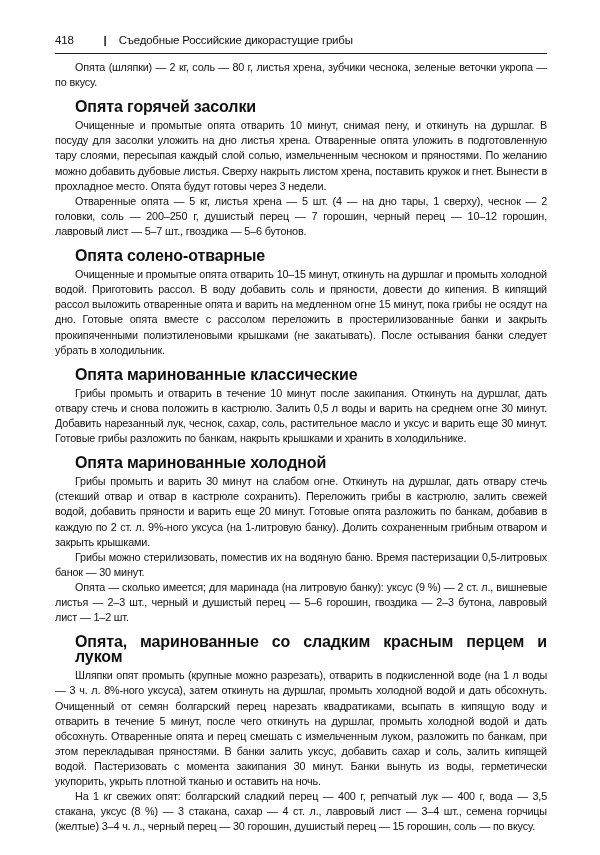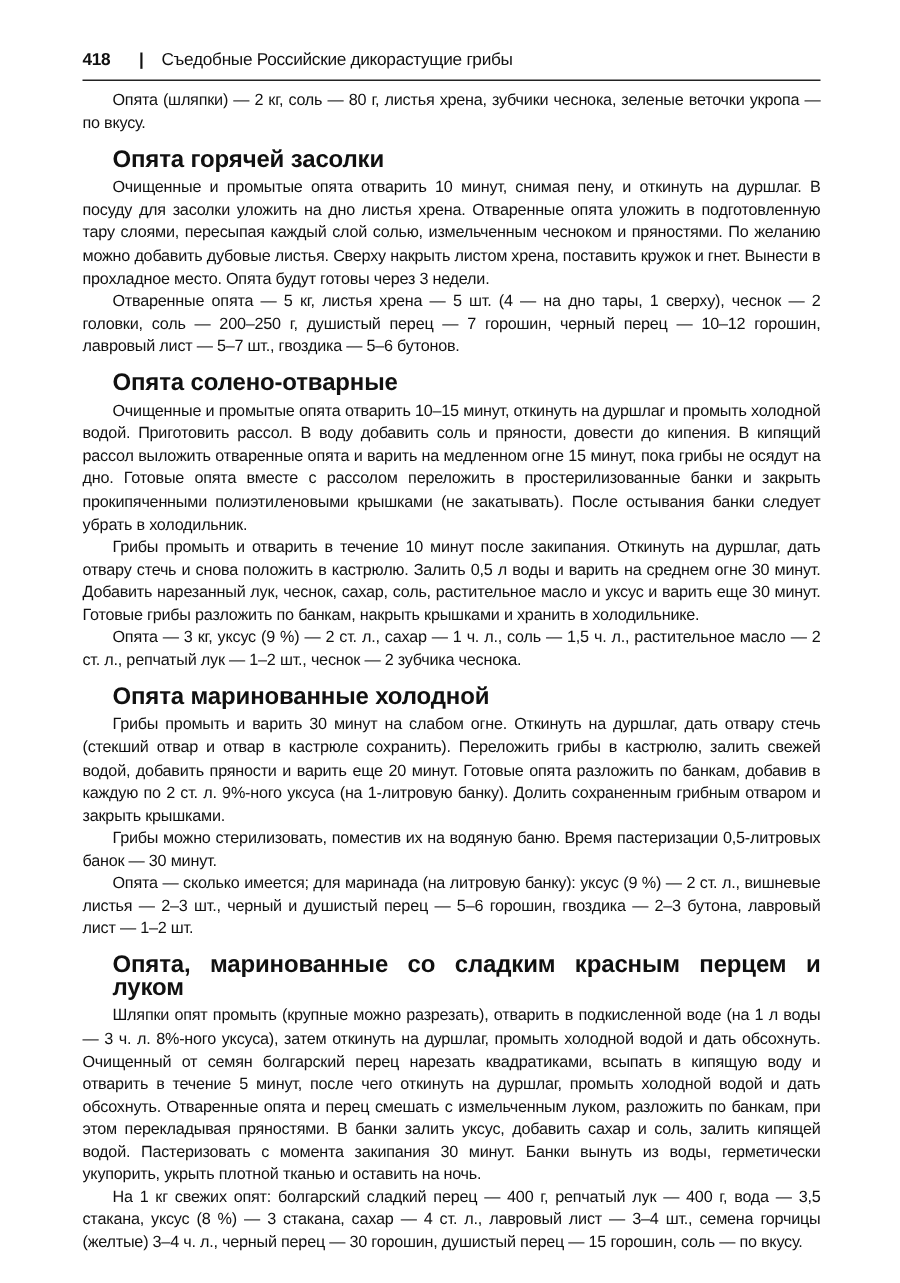--- a/index.html
+++ b/index.html
@@ -6,21 +6,21 @@
     body {
       width: 600px; height: 855px; overflow: hidden; position: relative;
       font-family: "Liberation Sans", sans-serif; color: #111;
     }
     .page { position: absolute; left: 55px; top: 34px; width: 492px; }
     .header {
       display: flex; align-items: baseline; font-size: 11.5px; font-weight: normal;
       letter-spacing: -0.2px; padding-bottom: 3px; border-bottom: 1.5px solid #222;
       height: 16px;
     }
-    .header .num { font-weight: bold; margin-right: 19px; }
+    .header .num { font-weight: normal; margin-right: 30px; }
     .header .sep { font-weight: bold; margin-right: 12px; }
     .text { font-size: 10.8px; line-height: 15.1px; text-align: justify; letter-spacing: -0.15px; }
     .p { text-indent: 20px; margin: 0; }
     .it { }
     .h {
       font-weight: bold; font-size: 16px; margin: 9px 0 4px 20px; letter-spacing: -0.1px;
     }
     .first { margin-top: 6px; }
   </style>
 </head>
@@ -41,22 +41,22 @@
       <p class="p">Очищенные и промытые опята отварить 10 минут, снимая пену, и откинуть на дуршлаг. В посуду для засолки уложить на дно листья хрена. Отваренные опята уложить в подготовленную тару слоями, пересыпая каждый слой солью, измельченным чесноком и пряностями. По желанию можно добавить дубовые листья. Сверху накрыть листом хрена, поставить кружок и гнет. Вынести в прохладное место. Опята будут готовы через 3 недели.</p>
       <p class="p it">Отваренные опята — 5 кг, листья хрена — 5 шт. (4 — на дно тары, 1 сверху), чеснок — 2 головки, соль — 200–250 г, душистый перец — 7 горошин, черный перец — 10–12 горошин, лавровый лист — 5–7 шт., гвоздика — 5–6 бутонов.</p>
     </div>
 
     <div>
       <div class="h">Опята солено-отварные</div>
       <p class="p">Очищенные и промытые опята отварить 10–15 минут, откинуть на дуршлаг и промыть холодной водой. Приготовить рассол. В воду добавить соль и пряности, довести до кипения. В кипящий рассол выложить отваренные опята и варить на медленном огне 15 минут, пока грибы не осядут на дно. Готовые опята вместе с рассолом переложить в простерилизованные банки и закрыть прокипяченными полиэтиленовыми крышками (не закатывать). После остывания банки следует убрать в холодильник.</p>
     </div>
 
     <div>
+      <div class="h">Опята маринованные классические</div>
       <p class="p">Грибы промыть и отварить в течение 10 минут после закипания. Откинуть на дуршлаг, дать отвару стечь и снова положить в кастрюлю. Залить 0,5 л воды и варить на среднем огне 30 минут. Добавить нарезанный лук, чеснок, сахар, соль, растительное масло и уксус и варить еще 30 минут. Готовые грибы разложить по банкам, накрыть крышками и хранить в холодильнике.</p>
-      <p class="p it">Опята — 3 кг, уксус (9 %) — 2 ст. л., сахар — 1 ч. л., соль — 1,5 ч. л., растительное масло — 2 ст. л., репчатый лук — 1–2 шт., чеснок — 2 зубчика чеснока.</p>
     </div>
 
     <div>
       <div class="h">Опята маринованные холодной</div>
       <p class="p">Грибы промыть и варить 30 минут на слабом огне. Откинуть на дуршлаг, дать отвару стечь (стекший отвар и отвар в кастрюле сохранить). Переложить грибы в кастрюлю, залить свежей водой, добавить пряности и варить еще 20 минут. Готовые опята разложить по банкам, добавив в каждую по 2 ст. л. 9%-ного уксуса (на 1-литровую банку). Долить сохраненным грибным отваром и закрыть крышками.</p>
       <p class="p">Грибы можно стерилизовать, поместив их на водяную баню. Время пастеризации 0,5-литровых банок — 30 минут.</p>
       <p class="p it">Опята — сколько имеется; для маринада (на литровую банку): уксус (9 %) — 2 ст. л., вишневые листья — 2–3 шт., черный и душистый перец — 5–6 горошин, гвоздика — 2–3 бутона, лавровый лист — 1–2 шт.</p>
     </div>
 
     <div>

